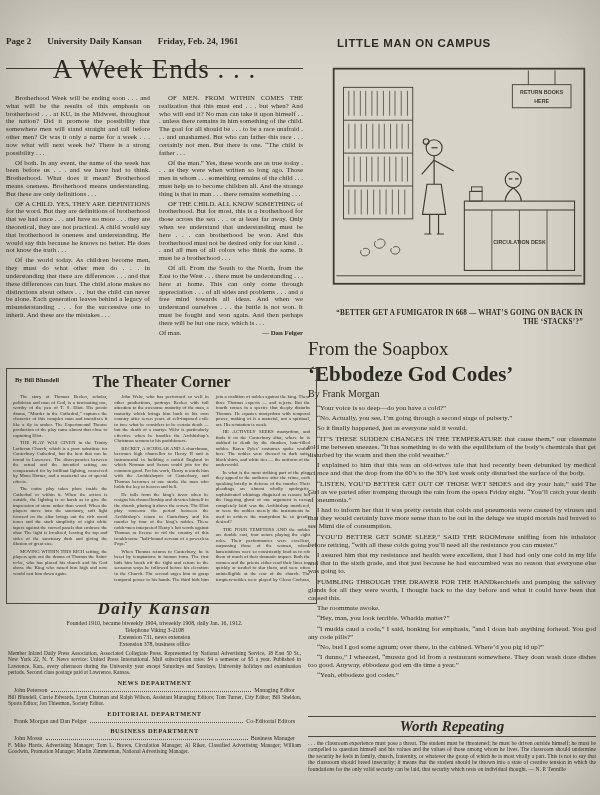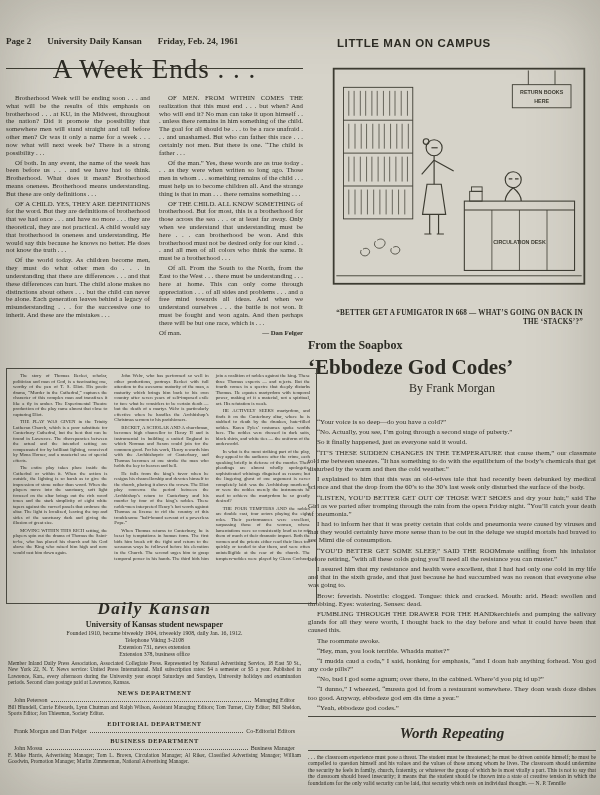--- a/index.html
+++ b/index.html
@@ -19,23 +19,23 @@
   .body-p{margin:0 0 2px;text-indent:9px}
   .sign-row{display:flex;justify-content:space-between;font-size:6.8px;margin-top:1px}
   .sign-row .byline{font-weight:bold}
   
   .cartoon{position:absolute;top:52px;left:331px;width:256px}
   .cart-svg{display:block;width:256px;height:252px}
   .svg-txt-sm{font-size:6px;font-family:"Liberation Sans",sans-serif;fill:#3c3b31;font-weight:bold}
   .cart-cap{margin:5px 4px 0;text-align:right;font-size:7.2px;font-weight:bold;letter-spacing:.2px;line-height:1.25}
   
   .soapbox{position:absolute;top:338px;left:308px;width:288px}
-  .sb-kicker{font-size:12px;font-weight:bold}
+  .sb-kicker{font-size:19px;font-weight:normal}
   .sb-head{font-size:21px;font-weight:bold;margin:2px 0 1px}
-  .sb-by{font-size:12px;text-align:center;margin-bottom:22px}
+  .sb-by{font-size:10px;margin-bottom:5px}
   .sb-body{font-size:7px;line-height:1.17;text-align:justify}
   
   .theater{position:absolute;top:368px;left:6px;width:297px;height:226px;border:1px solid #4a4940;
            padding:4px 6px;overflow:hidden}
   .th-head{position:relative;height:21px}
   .th-by{position:absolute;left:2px;top:3px;font-size:6.5px;font-weight:bold}
   .th-head h2{margin:0;text-align:center;font-size:16px;font-weight:bold}
   .th-cols{column-count:3;column-gap:7px;font-size:4.8px;line-height:1.15;text-align:justify;height:192px}
   .th-p{margin:0 0 2px;text-indent:7px}
   
@@ -44,21 +44,21 @@
   .k-sub{font-size:8px;font-weight:bold;margin-top:1px}
   .k-line{font-size:5.8px;margin-top:1px}
   .k-info{font-size:5.4px;line-height:1.2;text-align:justify;margin:3px 2px}
   .k-dept{font-size:6.4px;font-weight:bold;margin-top:3px;letter-spacing:.6px}
   .leader-row{display:flex;font-size:6px;margin:1px 8px 0;align-items:flex-end;text-align:left}
   .leader-row .dots{flex:1;border-bottom:1px dotted #55544a;margin:0 3px 1px}
   .k-staff{font-size:5.4px;line-height:1.2;text-align:justify;margin:1px 2px}
   
   .worth{position:absolute;top:716px;left:308px;width:288px}
   .worth h3{margin:0;text-align:center;font-size:15px;font-style:italic;font-weight:bold;
-            border-top:1px solid #4a4940;border-bottom:1px solid #4a4940;padding:8px 0}
+            border-top:1px solid #4a4940;border-bottom:1px solid #4a4940;padding:1px 0}
   .worth p{font-size:5.6px;line-height:1.15;text-align:justify;margin:3px 0 0}
 </style>
 </head>
 <body>
 
 <div class="page">
 
   <header class="hdr">
     <span>Page 2</span>
     <span>University Daily Kansan</span>
@@ -158,50 +158,52 @@
     <div class="sb-body">
         <p class="body-p">“Your voice is so deep—do you have a cold?”</p>
         <p class="body-p">“No. Actually, you see, I’m going through a second stage of puberty.”</p>
         <p class="body-p">So it finally happened, just as everyone said it would.</p>
         <p class="body-p">“IT’S THESE SUDDEN CHANGES IN THE TEMPERATURE that cause them,” our classmate told me between sneezes. “It has something to do with the equilibrium of the body’s chemicals that get disturbed by the warm and then the cold weather.”</p>
         <p class="body-p">I explained to him that this was an old-wives tale that had recently been debunked by medical science and that the drop from the 60’s to the 30’s last week only disturbed the surface of the body.</p>
         <p class="body-p">“LISTEN, YOU’D BETTER GET OUT OF THOSE WET SHOES and dry your hair,” said The Girl as we parted after tromping through the rain from the opera Friday night. “You’ll catch your death of pneumonia.”</p>
         <p class="body-p">I had to inform her that it was pretty certain that colds and pneumonia were caused by viruses and that they would certainly have more sense than to be out in the deluge we stupid mortals had braved to see Mimi die of consumption.</p>
         <p class="body-p">“YOU’D BETTER GET SOME SLEEP,” SAID THE ROOMmate sniffing from his inhalator before retiring, “with all these colds going you’ll need all the resistance you can muster.”</p>
         <p class="body-p">I assured him that my resistance and health were excellent, that I had had only one cold in my life and that in the sixth grade, and that just because he had succumbed was no reason that everyone else was going to.</p>
-        <p class="body-p">Brow: feverish. Nostrils: clogged. Tongue: thick and cracked. Mouth: arid. Head: swollen and throbbing. Eyes: watering. Senses: dead.</p>
         <p class="body-p">FUMBLING THROUGH THE DRAWER FOR THE HANDkerchiefs and pumping the salivary glands for all they were worth, I thought back to the day before and what it could have been that caused this.</p>
         <p class="body-p">The roommate awoke.</p>
         <p class="body-p">“Hey, man, you look terrible. Whadda matter?”</p>
         <p class="body-p">“I mudda caud a coda,” I said, honking for emphasis, “and I doan hab anything forhead. You god any code pills?”</p>
         <p class="body-p">“No, bud I god some agnum; over there, in the cabined. Where’d you pig id up?”</p>
         <p class="body-p">“I dunno,” I wheezed, “mussta god id from a restaurant somewhere. They doan wash doze dishes too good. Anyway, ebbodeze god em dis time a year.”</p>
         <p class="body-p">“Yeah, ebbodeze god codes.”</p>
       </div>
   </section>
 
   <section class="theater">
+    <div class="th-head">
+      <span class="th-by">By Bill Blundell</span>
+      <h2>The Theater Corner</h2>
+    </div>
     <div class="th-cols">
         <p class="th-p">The story of Thomas Becket, scholar, politician and man of God, is a fascinating one, worthy of the pen of T. S. Eliot. His poetic drama, “Murder in the Cathedral,” captures the character of this complex man and transfixes it like a fly in amber. The Experimental Theatre production of the play came almost that close to capturing Eliot.</p>
         <p class="th-p">THE PLAY WAS GIVEN in the Trinity Lutheran Church, which is a poor substitute for Canterbury Cathedral, but the best that can be found in Lawrence. The discrepancies between the actual and the intended setting are compensated for by brilliant lighting, conceived by Mona Horner, and a masterful use of special effects.</p>
         <p class="th-p">The entire play takes place inside the Cathedral or within it. When the action is outside, the lighting is so harsh as to give the impression of stone rather than wood. When the players move into the sanctuary, soft light focused on the altar brings out the rich wood tones and the stark simplicity of eight white tapers against the curved panels that embrace the altar. The light is localized, leaving the top and sides of the sanctuary dark and giving the illusion of great size.</p>
         <p class="th-p">MOVING WITHIN THIS RICH setting, the players spin out the drama of Thomas the Saint-to-be, who has placed his church and his God above the King who raised him high and now would cast him down again.</p>
         <p class="th-p">John Wehr, who has performed so well in other productions, portrays Becket with full attention to the awesome maturity of the man, a maturity which brings him back to his own country after seven years of self-imposed exile to face what he considers to be certain death — but the death of a martyr. Wehr is particularly effective when he handles the Archbishop’s Christmas sermon to his parishioners.</p>
         <p class="th-p">BECKET, A SCHOLAR AND A churchman, becomes high chancellor to Henry II and is instrumental in building a united England in which Norman and Saxon could join for the common good. For his work, Henry rewards him with the Archbishopric of Canterbury, and Thomas becomes at one stroke the man who holds the key to heaven and hell.</p>
         <p class="th-p">He falls from the king’s favor when he resigns his chancellorship and devotes himself to the church, placing it above the crown. The Eliot play concerns the period between the Archbishop’s return to Canterbury and his murder by four of the king’s nobles. These noble-men interpreted Henry’s hot words against Thomas as license to rid the country of this troublesome “half-bound servant of a powerless Pope.”</p>
         <p class="th-p">When Thomas returns to Canterbury, he is beset by temptations in human form. The first bids him break off the fight and return to the sensuous ways he followed before his elevation in the Church. The second urges him to grasp temporal power in his hands. The third bids him join a coalition of nobles against the king. These three Thomas expects — and rejects. But the fourth comes in a spectre that deeply disturbs Thomas. He equates martyrdom with temporal power, making of it a material, not a spiritual, act. His refutation is weak.</p>
         <p class="th-p">HE ACTIVELY SEEKS martyrdom, and finds it on the Canterbury altar, where he is stabbed to death by the drunken, hate-filled nobles. Karen Pyles’ costumes spoke worlds here. The nobles were dressed in dark suits, black shirts, and white ties — the uniform of the underworld.</p>
         <p class="th-p">In what is the most striking part of the play, they appeal to the audience after the crime, each speaking briefly in defense of the murder. Their pleadings are almost wholly apologetic, sophisticated whinings disguised as reason; but the lingering ghost of one argument is never completely laid: was the Archbishop murdered, or were the nobles merely the instruments he used to achieve the martyrdom he so greatly desired?</p>
         <p class="th-p">THE FOUR TEMPTERS AND the nobles are double cast, four actors playing the eight roles. Their performances were excellent, surpassing those of the women, whose lamentations were so consistently loud as to rob them of much of their dramatic impact. Both the women and the priests either read their lines too quickly or tended to slur them, and were often unintelligible at the rear of the church. The tempters-nobles were played by Glenn Cochran, Larry Snocgas, Robert Britcher, and Paul Ackermann. It is hoped we can see more of these players in future productions.</p>
       </div>
   </section>
 
   <section class="kansan">
     <div class="k-logo">Daily Kansan</div>
-    <div class="k-sub">University of Kansas student newspaper</div>
     <div class="k-line">Founded 1910, became biweekly 1904, triweekly 1908, daily Jan. 16, 1912.</div>
     <div class="k-line">Telephone Viking 3-2108</div>
     <div class="k-line">Extension 731, news extension</div>
     <div class="k-line">Extension 378, business office</div>
     <p class="k-info">Member Inland Daily Press Association, Associated Collegiate Press. Represented by National Advertising Service, 18 East 50 St., New York 22, N. Y. News service: United Press International. Mail subscription rates: $4 a semester or $5 a year. Published in Lawrence, Kan., every afternoon during the University year except Saturdays and Sundays, University holidays and examination periods. Second class postage paid at Lawrence, Kansas.</p>
 
     <div class="k-dept">NEWS DEPARTMENT</div>
     <div class="leader-row">
       <span>John Peterson</span>
       <span class="dots"></span>

